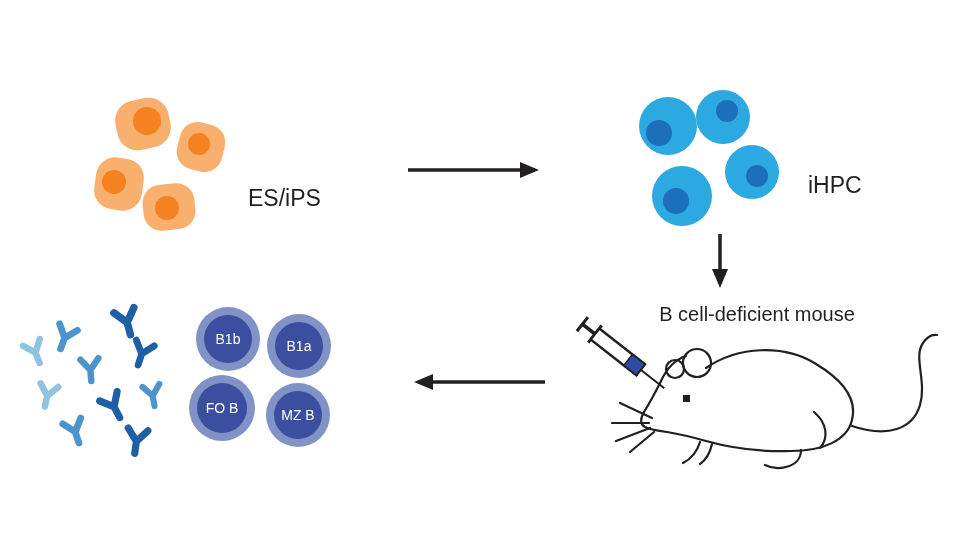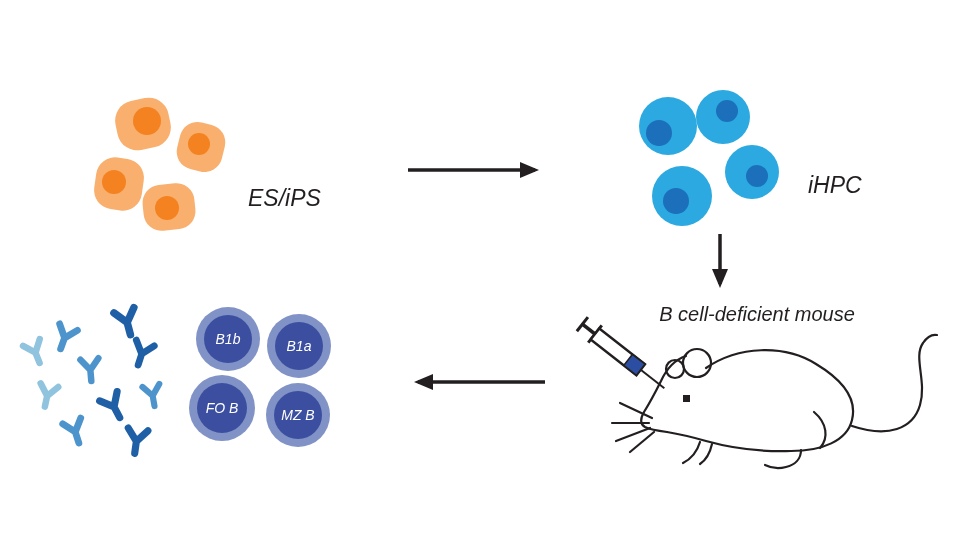--- a/index.html
+++ b/index.html
@@ -1,17 +1,17 @@
 <!DOCTYPE html>
 <html><head>
 <meta charset="utf-8">
 <style>
   html, body { margin: 0; padding: 0; background: #ffffff; }
   body { width: 960px; height: 540px; overflow: hidden; }
-  .canvas { position: relative; width: 960px; height: 540px; background: #ffffff; font-style: italic; }
+  .canvas { position: relative; width: 960px; height: 540px; background: #ffffff; }
   svg { display: block; }
   .lbl { font-family: "Liberation Sans", sans-serif; fill: #231F20; }
   .lbl-main { font-size: 23px; }
   .lbl-mouse { font-size: 20px; }
   .lbl-cell { font-family: "Liberation Sans", sans-serif; font-size: 14px; fill: #ffffff; }
   .lineart { fill: none; stroke: #231F20; stroke-width: 2.2; stroke-linecap: round; stroke-linejoin: round; }
   .arrow { stroke: #231F20; stroke-width: 3.5; }
 </style>
 </head>
 <body>

